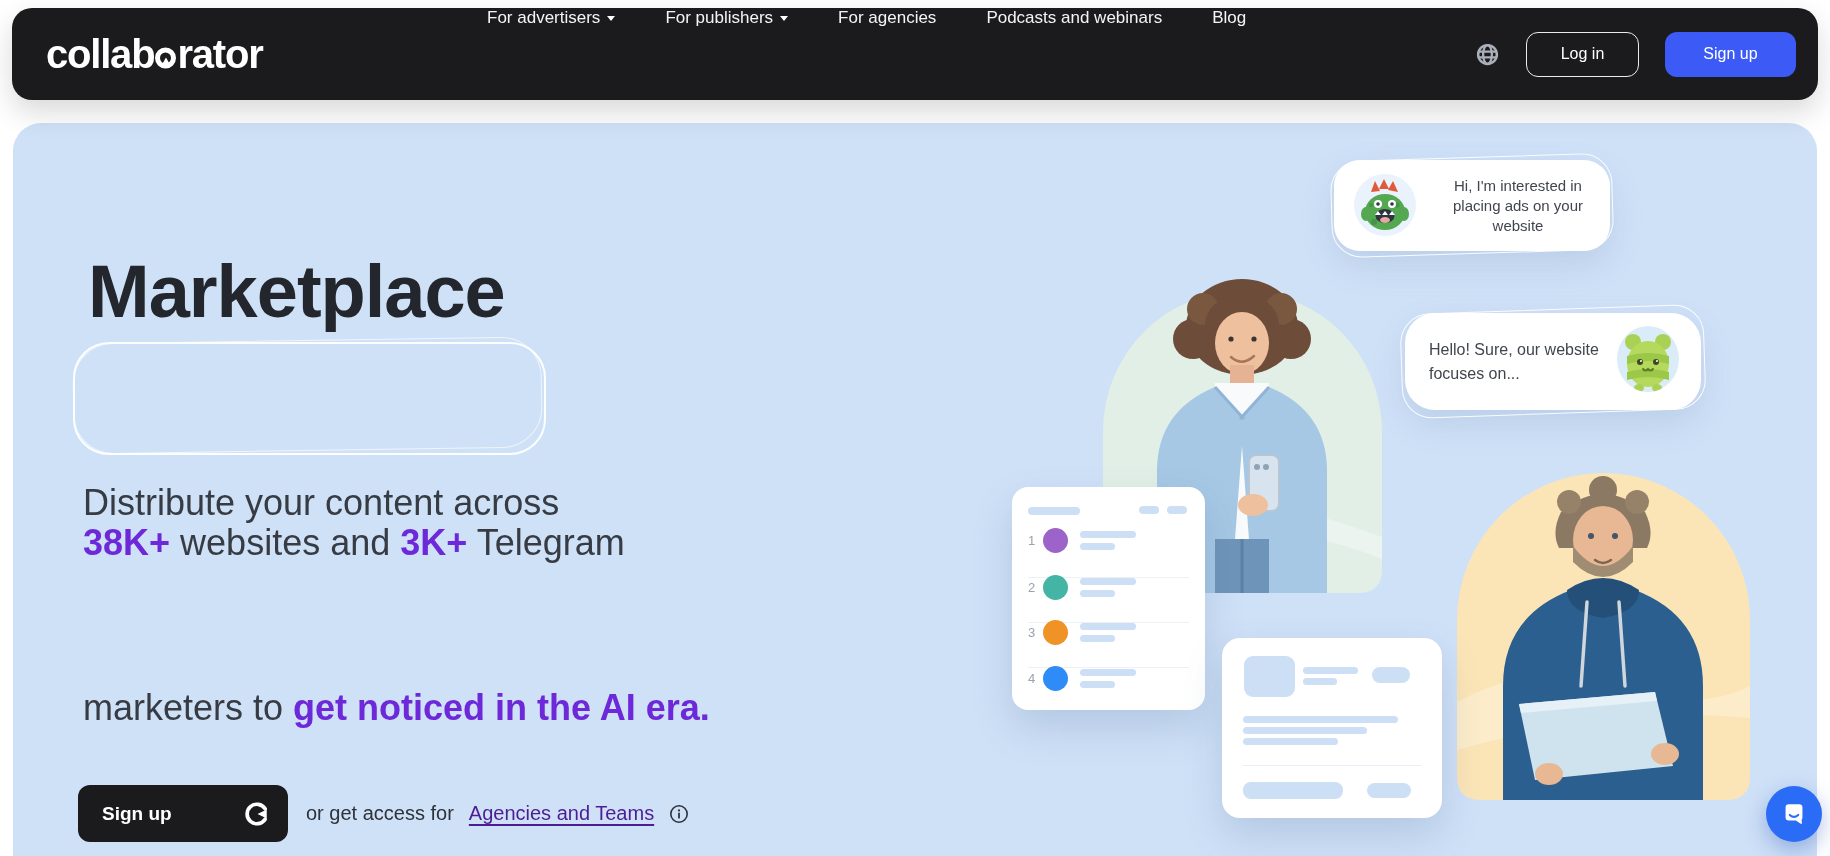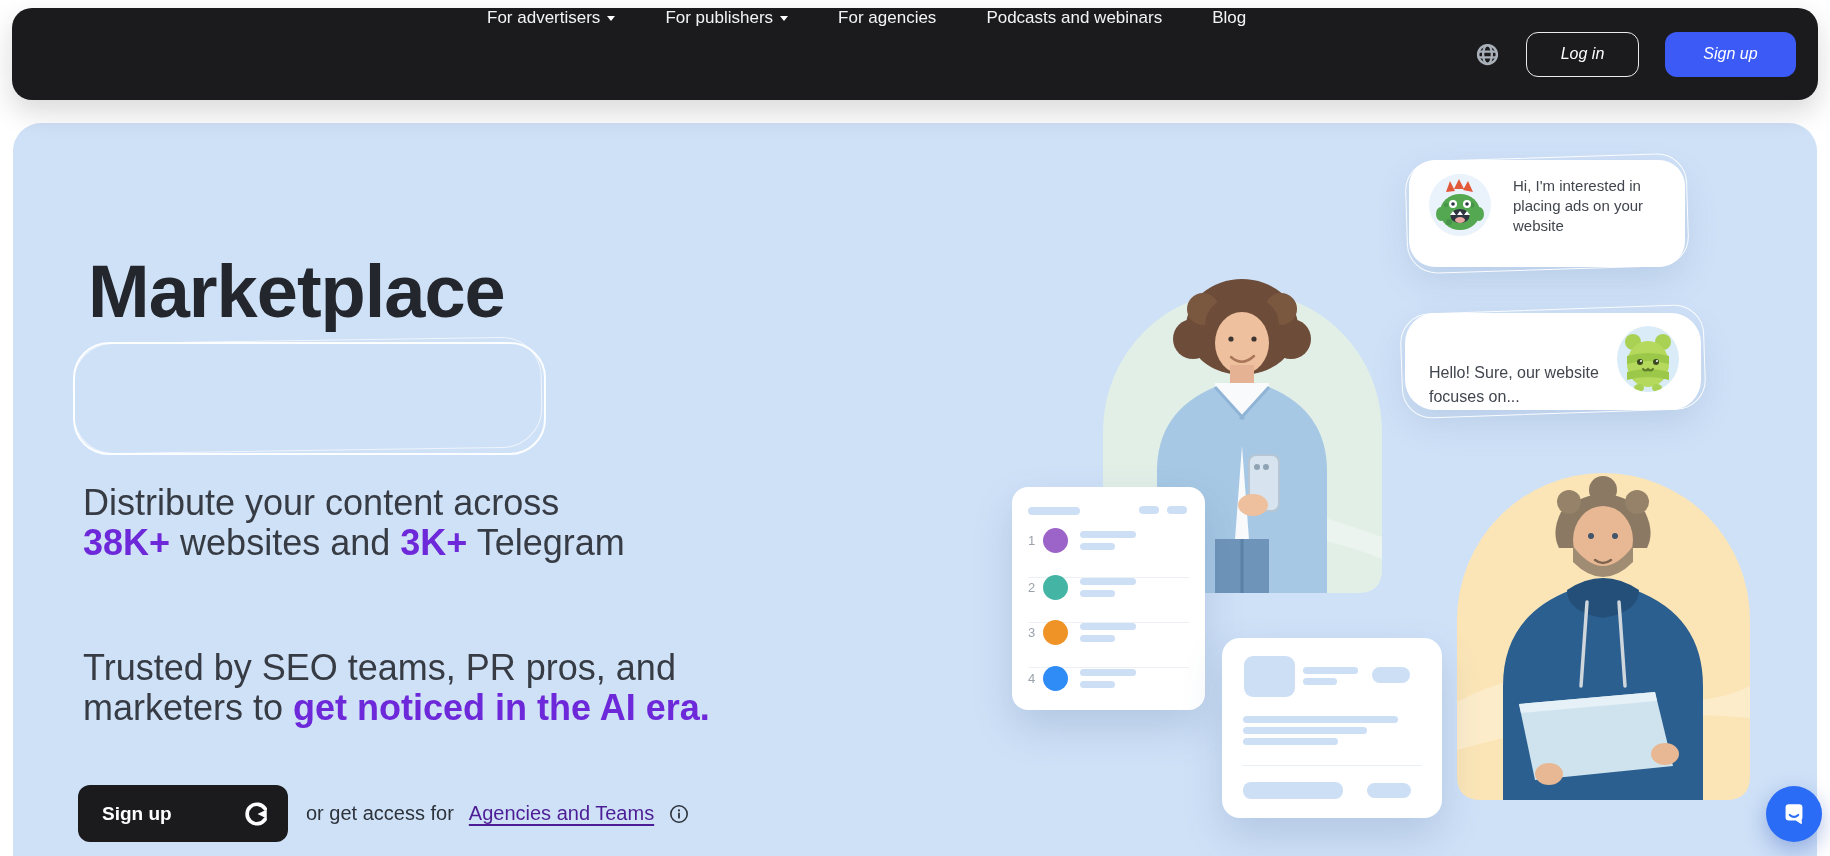--- a/index.html
+++ b/index.html
@@ -8,21 +8,21 @@
   
   .navbar { position:absolute; left:12px; top:8px; width:1806px; height:92px; background:#1b1b1d; border-radius:20px; box-shadow:0 12px 28px rgba(20,20,25,.16); z-index:20; }
   .logo { position:absolute; left:34px; top:50%; transform:translateY(-50%); color:#fff; font-size:40px; font-weight:700; letter-spacing:-1.2px; text-decoration:none; display:flex; align-items:center; }
   .logo-o { width:21px; height:21px; border:5px solid #fff; border-radius:50%; display:inline-block; position:relative; top:4px; margin:0 1px; }
   .logo-o::after { content:''; position:absolute; left:50%; bottom:-1px; transform:translateX(-50%); border-left:4px solid transparent; border-right:4px solid transparent; border-bottom:7px solid #fff; }
   .nav-links { position:absolute; left:475px; top:0; height:100%; display:flex; align-items:flex-start; gap:50px; }
   .nav-link { color:#f3f4f6; font-size:17px; text-decoration:none; white-space:nowrap; display:flex; align-items:center; }
   .caret { display:inline-block; margin-left:7px; border-left:4.5px solid transparent; border-right:4.5px solid transparent; border-top:5.5px solid #fff; }
   .nav-right { position:absolute; right:22px; top:0; height:100%; display:flex; align-items:center; gap:26px; }
   .globe-btn { background:none; border:none; cursor:pointer; display:flex; align-items:center; }
-  .btn { height:45px; border-radius:12px; font-size:16px; font-family:inherit; cursor:pointer; display:flex; align-items:center; justify-content:center;font-style:italic; }
+  .btn { height:45px; border-radius:12px; font-size:16px; font-family:inherit; cursor:pointer; display:flex; align-items:center; justify-content:center; }
   .login-btn { width:113px; background:transparent; border:1.5px solid #ececec; color:#fff; }
   .signup-btn { width:131px; background:#3c5bf6; border:none; color:#fff; }
 
   
   .hero { position:absolute; left:13px; top:123px; width:1804px; height:733px; background:#cfe1f7; border-radius:28px 28px 0 0; z-index:5; overflow:hidden; }
   .hero-title { position:absolute; left:75px; top:118px; font-size:74px; line-height:101px; font-weight:700; letter-spacing:-1px; color:#23262d; z-index:4; }
   .hero-title span { display:block; }
   .sketch-box { position:absolute; left:60px; top:219px; width:473px; height:113px; border:2px solid rgba(255,255,255,.95); border-radius:36px; z-index:3; }
   .sketch-box::after { content:''; position:absolute; inset:-4px 2px 2px -2px; border:1.5px solid rgba(255,255,255,.65); border-radius:40px; transform:rotate(-0.9deg); }
   .lead { position:absolute; left:70px; color:#363b44; font-size:36px; line-height:40px; z-index:4; }
@@ -31,26 +31,26 @@
   .lead2 { top:525px; }
   .cta-row { position:absolute; left:65px; top:662px; display:flex; align-items:center; gap:18px; z-index:4; }
   .cta-signup { width:210px; height:57px; background:#1b1b1d; border:none; border-radius:12px; color:#fff; font-size:19px; font-weight:700; font-family:inherit; display:flex; align-items:center; justify-content:space-between; padding:0 18px 0 24px; cursor:pointer; }
   .or-text { font-size:20px; color:#2d323b; display:flex; align-items:center; gap:15px; white-space:nowrap; }
   .agency-link { color:#4c1d95; text-decoration:underline; text-underline-offset:4px; }
   .info-btn { background:none; border:none; cursor:pointer; display:flex; align-items:center; }
 
   
   .bubble { position:absolute; background:#fff; box-shadow:0 14px 34px rgba(80,110,160,.16); z-index:8; }
   .bubble::before { content:''; position:absolute; inset:-3px; border:1.5px solid rgba(255,255,255,.9); border-radius:30px; transform:rotate(-1.8deg); pointer-events:none; }
-  .bubble1 { left:1396px; top:37px; width:276px; height:107px; border-radius:26px; }
+  .bubble1 { left:1321px; top:37px; width:276px; height:91px; border-radius:26px;text-align:center; }
   .bubble1 .avatar { position:absolute; left:20px; top:14px; width:62px; height:62px; border-radius:50%; background:#eaf2fb; overflow:hidden; }
   .bubble1 p { position:absolute; left:104px; top:16px; width:160px; font-size:15px; line-height:20px; color:#41464e; }
   .bubble2 { left:1392px; top:190px; width:296px; height:97px; border-radius:30px; }
   .bubble2::before { transform:rotate(-2deg); inset:-4px; }
-  .bubble2 p { position:absolute; left:24px; top:25px; width:172px; font-size:16px; line-height:24px; color:#41464e;margin-top:23px; }
+  .bubble2 p { position:absolute; left:24px; top:25px; width:172px; font-size:16px; line-height:24px; color:#41464e; }
   .bubble2 .avatar { position:absolute; right:22px; top:13px; width:62px; height:66px; border-radius:50%; background:#d9ecf8; overflow:hidden; }
 
   
   .photo { position:absolute; z-index:5; }
   .photo-woman { left:1090px; top:116px; width:279px; height:354px; }
   .photo-man { left:1444px; top:327px; width:293px; height:350px; }
 
   
   .list-card { position:absolute; left:999px; top:364px; width:193px; height:223px; background:#fff; border-radius:16px; box-shadow:0 18px 40px rgba(70,100,150,.20); z-index:9; }
   .sk { background:#cddff5; border-radius:5px; position:absolute; }
@@ -77,20 +77,25 @@
   .dc-b1 { left:21px; top:144px; width:100px; height:17px; border-radius:8px; }
   .dc-b2 { left:145px; top:145px; width:44px; height:15px; border-radius:8px; }
 
   
   .chat-widget { position:absolute; left:1766px; top:786px; width:56px; height:56px; border-radius:50%; background:#2b6cf6; border:none; cursor:pointer; box-shadow:0 8px 22px rgba(30,70,180,.35); z-index:30; display:flex; align-items:center; justify-content:center; }
 </style>
 </head>
 <body>
 
 <header class="navbar">
+  <a class="logo" href="#">
+      <span>collab</span>
+      <span class="logo-o"></span>
+      <span>rator</span>
+    </a>
   <nav class="nav-links">
     <a class="nav-link" href="#">
         <span>For advertisers</span>
         <span class="caret"></span>
       </a>
     <a class="nav-link" href="#">
         <span>For publishers</span>
         <span class="caret"></span>
       </a>
     <a class="nav-link" href="#">
@@ -125,21 +130,21 @@
 
   <p class="lead lead1">
     <span>Distribute your content across</span><br>
     <b>38K+</b>
     <span>websites and</span>
     <b>3K+</b>
     <span>Telegram</span><br>
   </p>
 
   <p class="lead lead2">
-    <span>Trusted by SEO teams, PR pros, and</span><br>
+    <br>
     <span>marketers to</span>
     <b>get noticed in the AI era.</b>
   </p>
 
   <div class="cta-row">
     <button class="cta-signup">
       <span>Sign up</span>
       <svg width="26" height="26" viewBox="0 0 24 24">
         <path d="M19.5 7.2 A9 9 0 1 0 19.5 16.8" fill="none" stroke="#fff" stroke-width="3.4" stroke-linecap="round"></path>
         <polygon points="12.5,12 21,7.8 21,16.2" fill="#fff"></polygon>

